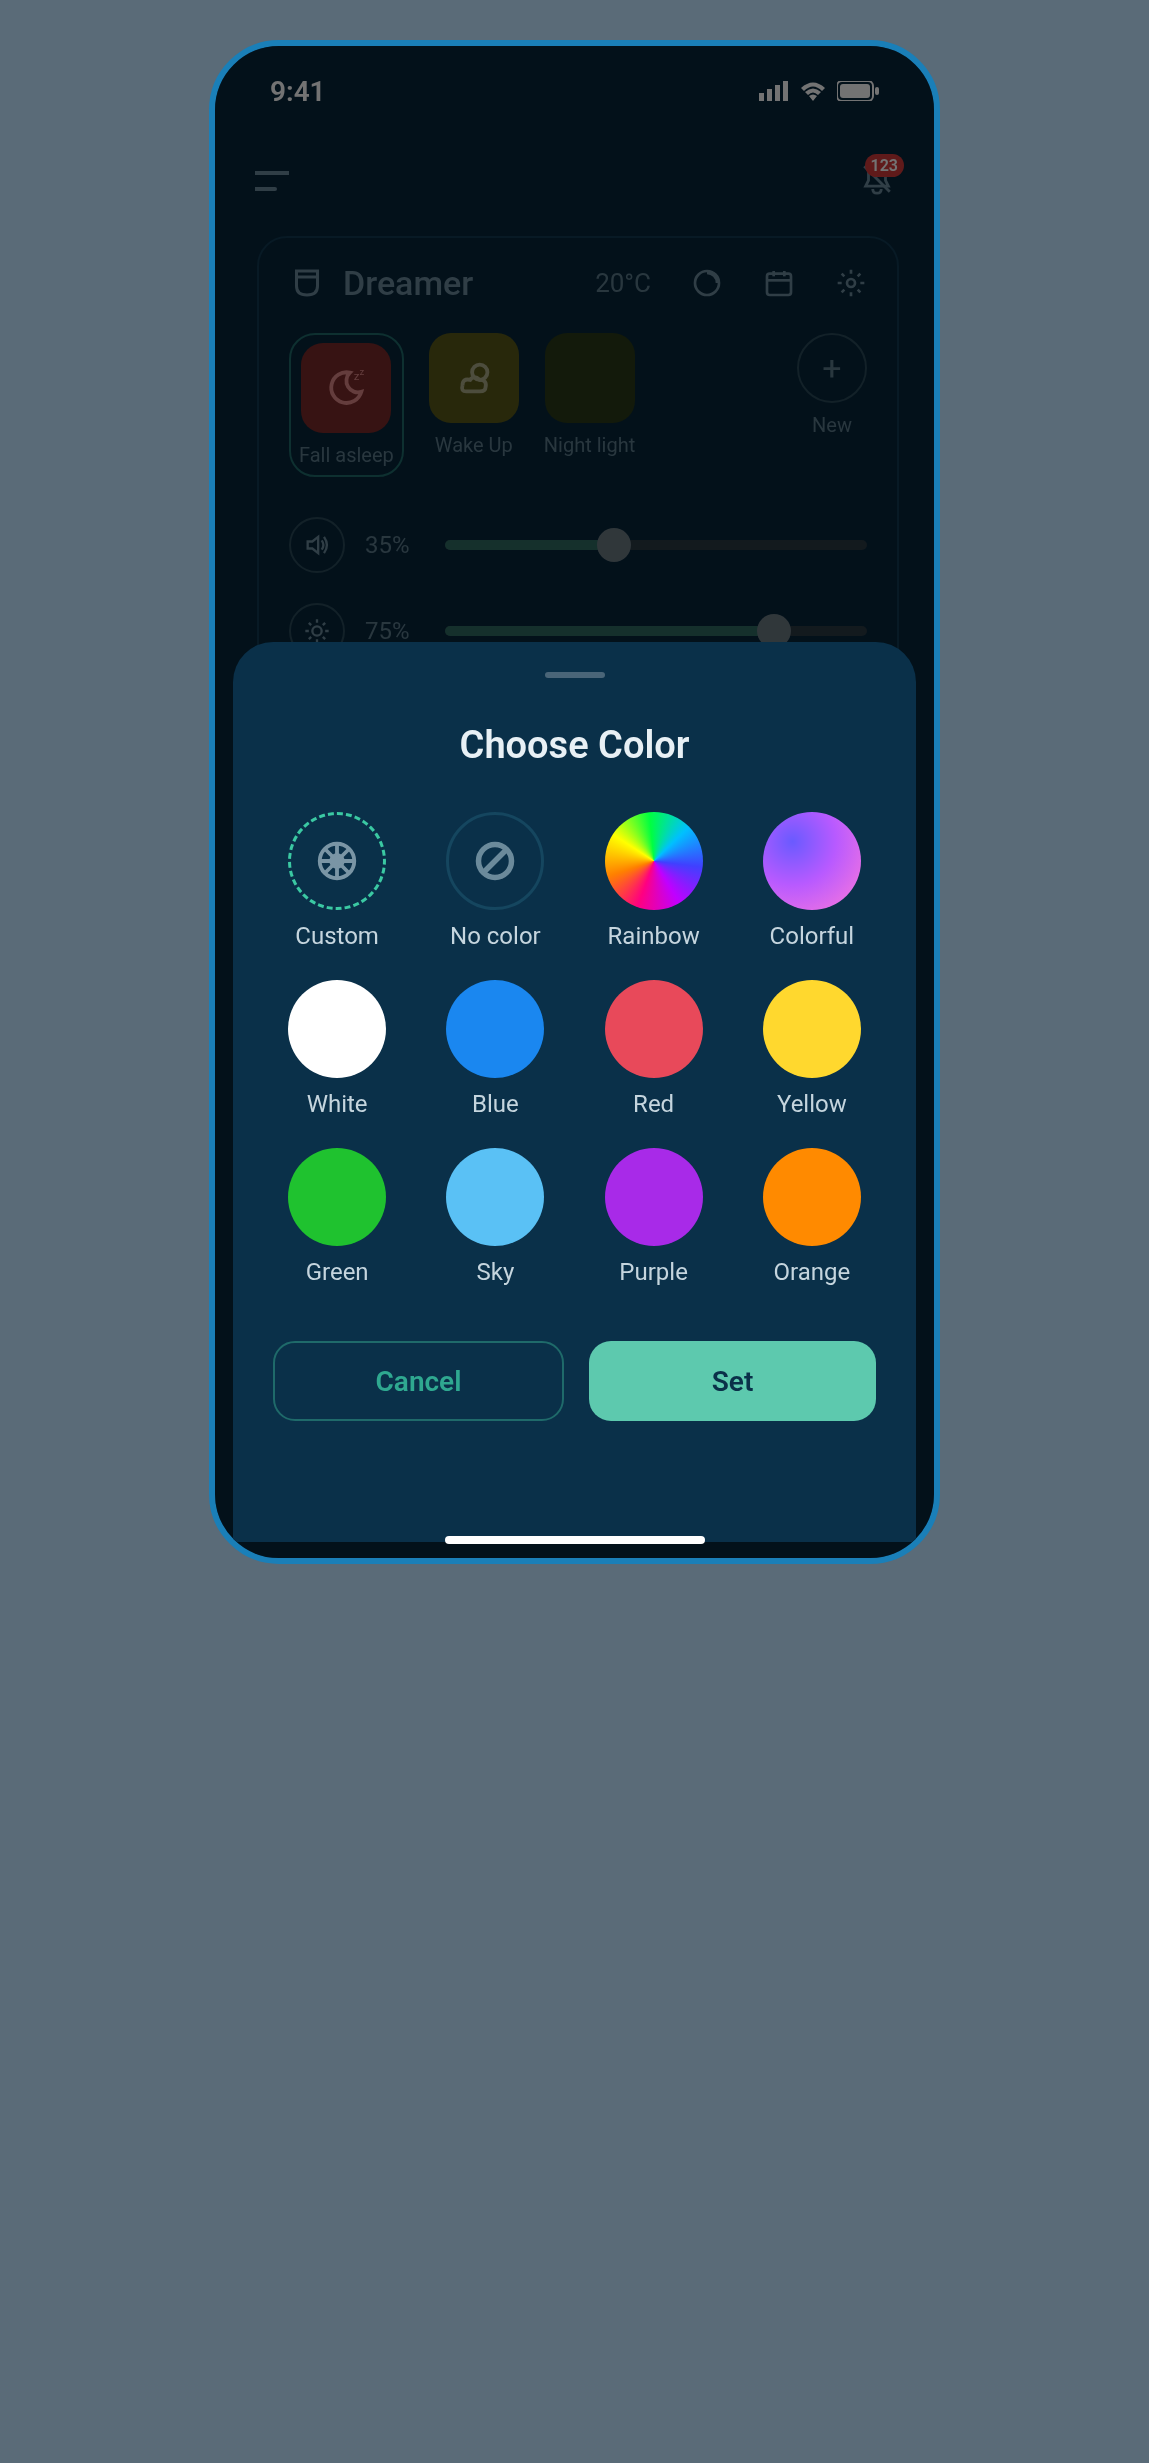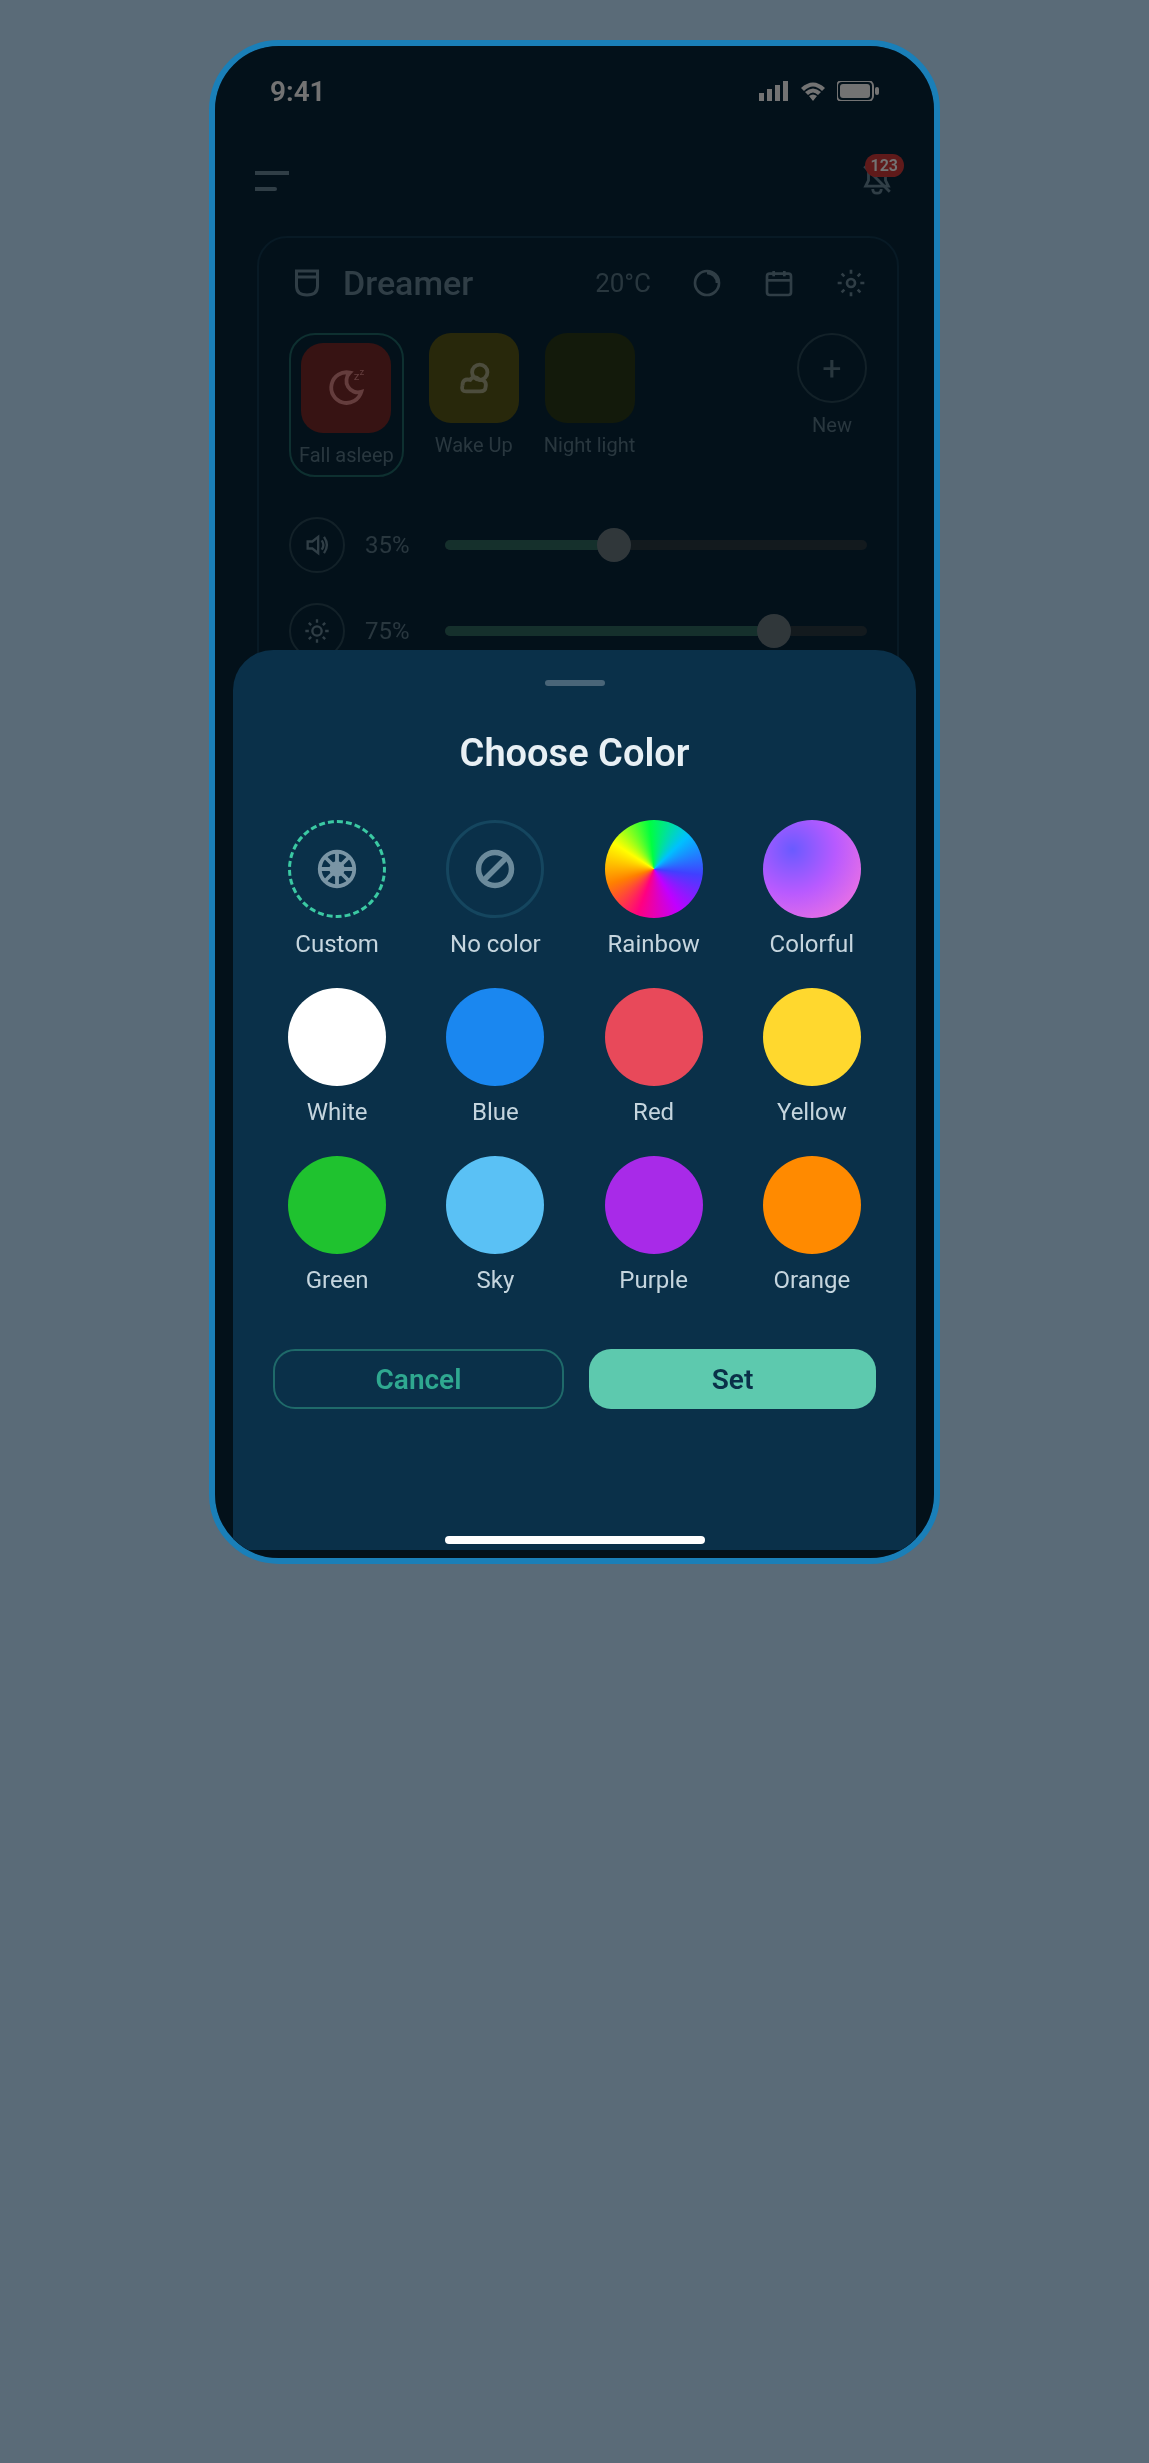--- a/index.html
+++ b/index.html
@@ -110,21 +110,21 @@
   .slider-row .ico-circ {
     width:56px; height:56px; border-radius:50%;
     border:2px solid #2a4a5a;
     display:flex; align-items:center; justify-content:center;
     color:#5b7a8b;
   }
 
   
   .sheet {
     position:absolute;
-    left:18px; right:18px; bottom:8px;
+    left:18px; right:18px; bottom:16px;
     height: 900px;
     background:#0a3049;
     border-radius:40px 40px 0 0;
     z-index:10;
     padding:30px 40px 50px;
   }
   .grabber {
     width:60px; height:6px; background:#4a6578;
     border-radius:3px; margin:0 auto 45px;
   }
@@ -160,21 +160,21 @@
   .sw-blue { background:#1a87f0; }
   .sw-red { background:#e8495a; }
   .sw-yellow { background:#ffd82e; }
   .sw-green { background:#1fc22f; }
   .sw-sky { background:#5ac1f5; }
   .sw-purple { background:#a82ae8; }
   .sw-orange { background:#ff8a00; }
 
   .sheet-buttons { display:flex; gap:25px; margin-top:55px; }
   .btn {
-    flex:1; height:60px; border-radius:22px;
+    flex:1; height:80px; border-radius:22px;
     display:flex; align-items:center; justify-content:center;
     font-size:28px; font-weight:600;
   }
   .btn-cancel { border:2px solid #1f6a6a; color:#2fa890; background:transparent; }
   .btn-set { background:#5dc9ae; color:#0a3049; }
 
   .home-indicator {
     position:absolute; bottom:14px; left:50%; transform:translateX(-50%);
     width:260px; height:8px; background:#fff; border-radius:4px; z-index:20;
   }

